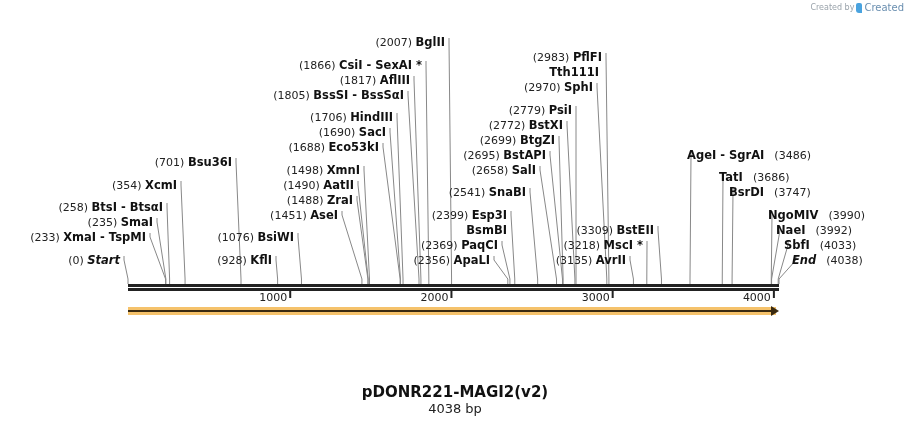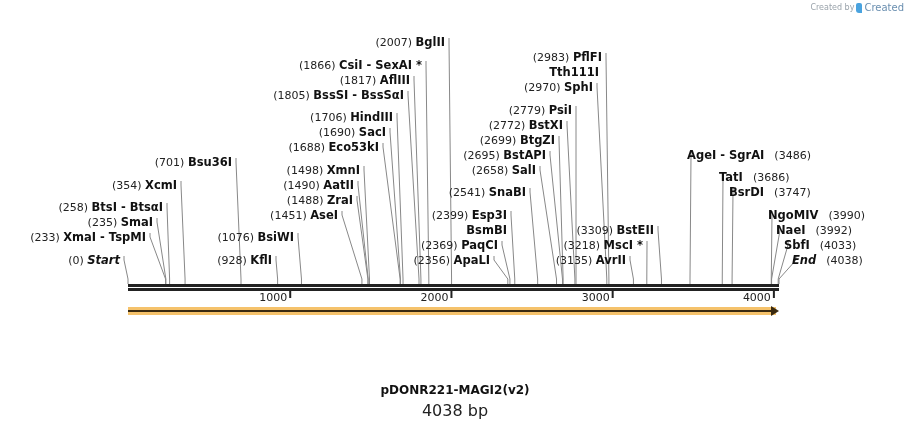--- a/index.html
+++ b/index.html
@@ -1,22 +1,22 @@
 <!DOCTYPE html>
 <html><head>
 <meta charset="utf-8">
 <style>
   html, body { margin:0; padding:0; background:#ffffff; }
   body { width:910px; height:423px; position:relative; overflow:hidden; font-family:"DejaVu Sans", sans-serif; }
   #map { position:absolute; left:0; top:0; }
   .lbl-num { font-size:11px; fill:#222; }
   .lbl-name { font-size:11.5px; font-weight:bold; fill:#111; }
   .tick-lbl { font-size:11px; fill:#222; }
-  .title { position:absolute; left:0; width:910px; top:383px; text-align:center; font-size:12px; font-weight:bold; color:#111; }
-  .subtitle { position:absolute; left:0; width:910px; top:401px; text-align:center; font-size:16px; color:#222; }
+  .title { position:absolute; left:0; width:910px; top:383px; text-align:center; font-size:15px; font-weight:bold; color:#111; }
+  .subtitle { position:absolute; left:0; width:910px; top:401px; text-align:center; font-size:13px; color:#222; }
   .credit { position:absolute; right:6px; top:2px; font-size:8px; color:#9aa3ab; display:flex; align-items:center; gap:2px; }
   .credit .brand { font-size:10px; color:#6a8fb0; }
   .sg-icon { display:inline-block; width:6px; height:10px; background:#4aa3df; border-radius:2px 2px 0 3px; }
 </style>
 </head>
 <body>
 
 <svg id="map" width="910" height="423" xmlns="http://www.w3.org/2000/svg">
   <g id="site-lines">
       <polyline points="124,256 124,260 128,279 128,284" fill="none" stroke="#888" stroke-width="1"></polyline>

